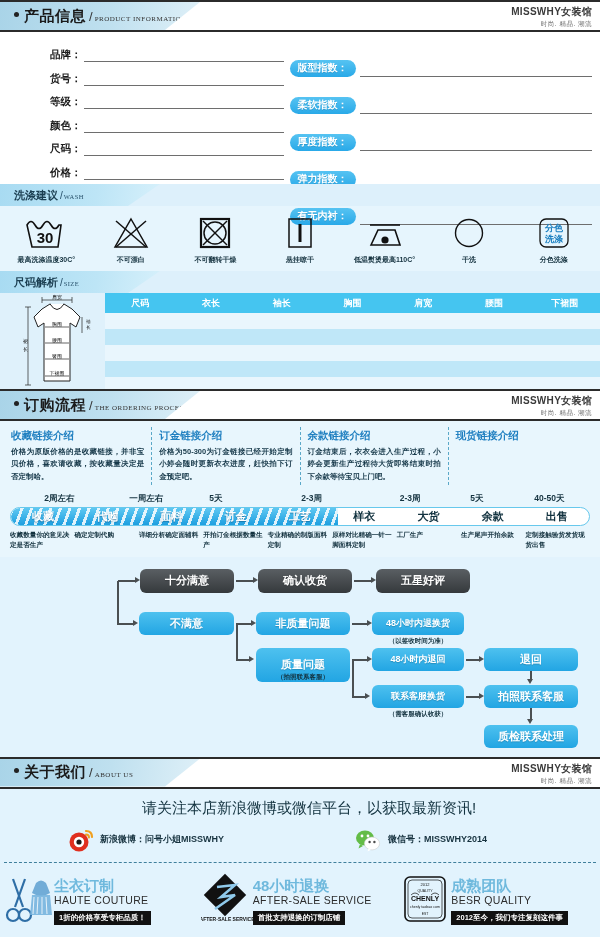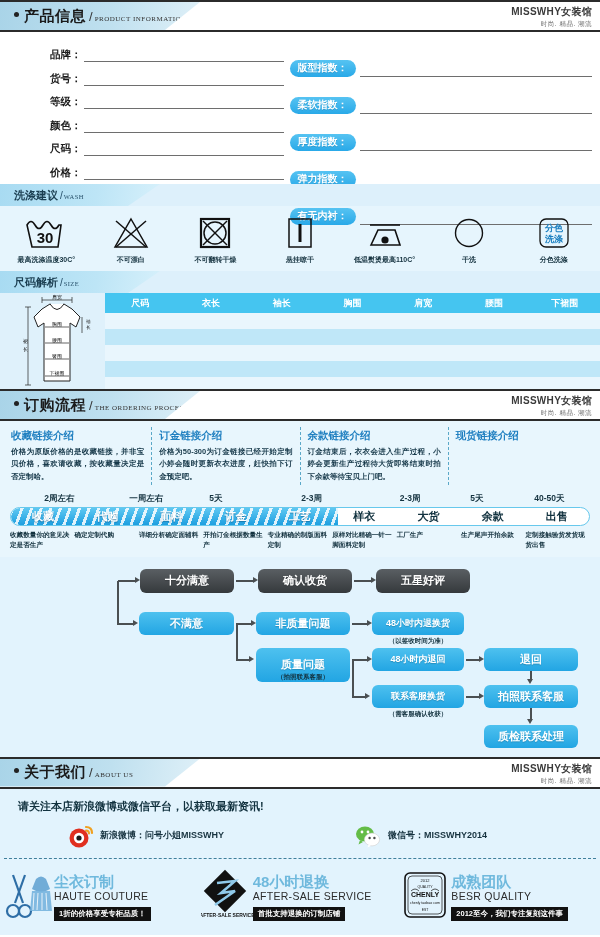--- a/index.html
+++ b/index.html
@@ -139,21 +139,21 @@
   .sub { position:absolute; font-size: 6.5px; color:#13323f; font-weight:bold; text-align:center; }
   .arrow { position:absolute; background:#4a4f52; }
   .arrow.h { height: 2px; }
   .arrow.v { width: 2px; }
   .ahead { position:absolute; width:0; height:0; }
   .ahead.r { border-left: 5px solid #4a4f52; border-top:3.5px solid transparent; border-bottom:3.5px solid transparent;}
   .ahead.d { border-top: 5px solid #4a4f52; border-left:3.5px solid transparent; border-right:3.5px solid transparent;}
 
   
   .about-body { background:#e2f3fd; padding: 8px 0 0 0; }
-  .about-title { font-size: 11px; font-weight:bold; color:#12323f; padding: 2px 0 10px 18px; }
+  .about-title { font-size: 15px; font-weight:normal; color:#12323f; padding: 2px 0 10px 18px; text-align: center; }
   .social-row { display:flex; padding: 0 0 10px 0; }
   .social { display:flex; align-items:center; }
   .social .txt { font-size: 9px; font-weight:bold; color:#16323f; margin-left:6px;}
   .dash-sep { border-top: 1px dashed #3f7f9c; margin: 0 4px; }
 
   .badges { display:flex; padding: 8px 2px 6px 2px; }
   .badge { flex:1; display:flex; align-items:center; }
   .badge .bico { width: 52px; text-align:center; }
   .badge .btxt .cn { font-size: 15px; color:#6fb9dd; font-weight:bold; line-height:1.05; }
   .badge .btxt .en { font-size: 10.5px; color:#2c2c2c; letter-spacing:.3px; line-height:1.2; }

